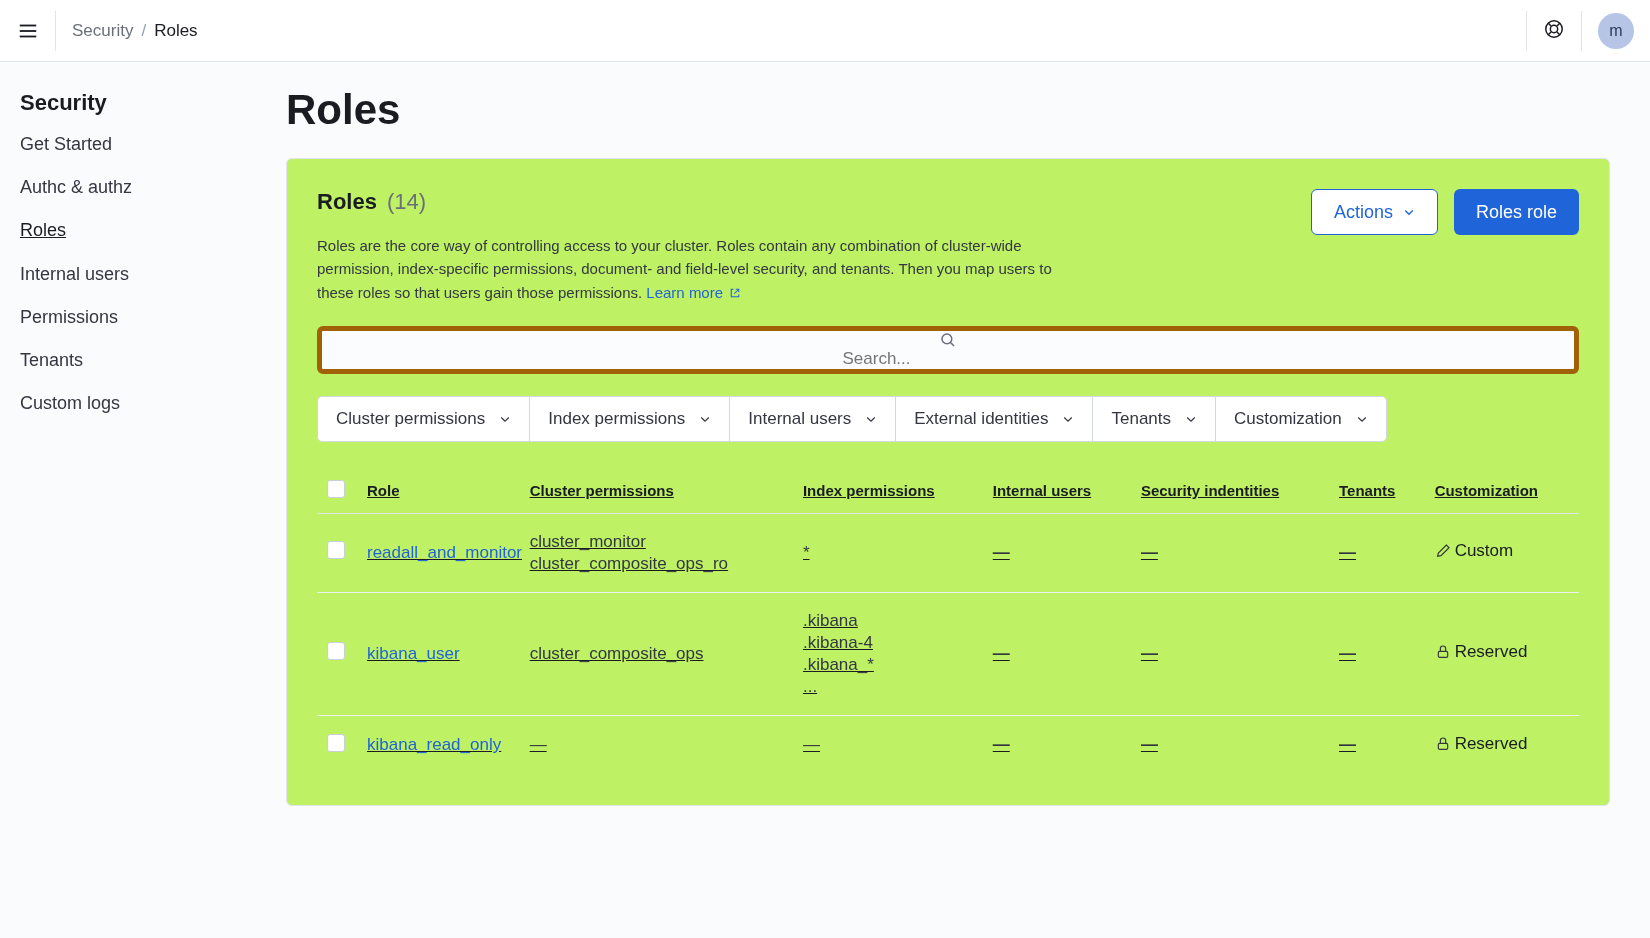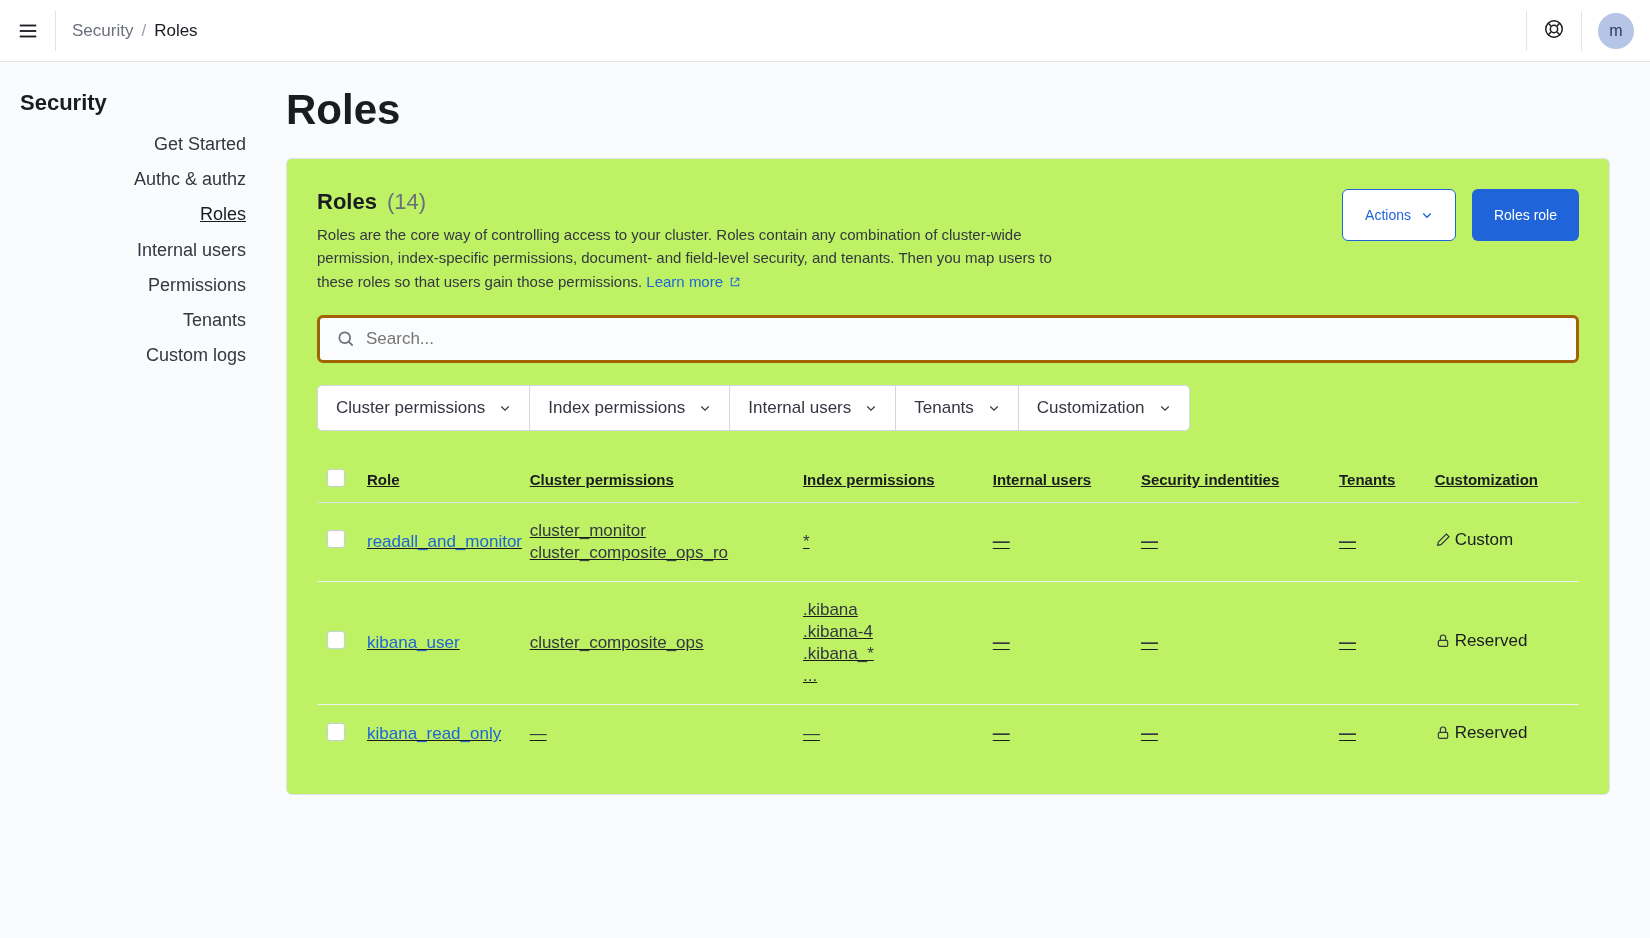--- a/index.html
+++ b/index.html
@@ -9,37 +9,37 @@
 .breadcrumb { display: flex; align-items: center; font-size: 17px; gap: 8px; }
 .breadcrumb .crumb-prev { color: #6a6f7a; text-decoration: none; }
 .breadcrumb .slash { color: #98a2b3; }
 .breadcrumb .crumb-cur { color: #1a1c21; font-weight: 500; }
 .header-right { margin-left: auto; display: flex; align-items: center; gap: 16px; }
 .header-right .divider { width: 1px; height: 40px; background: #e0e3ea; }
 .avatar { width: 36px; height: 36px; border-radius: 50%; background: #b6c5e6; color: #2e3a59; display: flex; align-items: center; justify-content: center; font-size: 16px; cursor: pointer; }
 .body-wrap { display: flex; }
 .sidebar { width: 266px; padding: 28px 20px; }
 .sidebar h2 { font-size: 22px; font-weight: 700; margin-bottom: 16px; }
-.sidebar-nav { list-style: none; display: flex; flex-direction: column; gap: 10px; text-align: right; }
+.sidebar-nav { list-style: none; display: flex; flex-direction: column; gap: 18px; }
 .sidebar-nav a { color: #343741; text-decoration: none; font-size: 18px; line-height: 1.4; }
 .sidebar-nav a.active { color: #1a1c21; text-decoration: underline; font-weight: 500; }
 .main { flex: 1; padding: 24px 40px 40px 20px; }
 .page-title { font-size: 42px; font-weight: 700; margin-bottom: 24px; }
 .panel { background: #bef264; border: 1px solid #e0e3ea; border-radius: 6px; padding: 30px; }
 .panel-head { display: flex; justify-content: space-between; gap: 24px; margin-bottom: 22px; }
 .panel-head-left { max-width: 760px; }
 .panel-head-left h3 { font-size: 22px; font-weight: 700; display: inline-block; }
 .panel-head-left .count { font-size: 22px; font-weight: 400; color: #6a6f7a; margin-left: 4px; }
-.panel-desc { font-size: 15px; color: #343741; line-height: 1.55; margin-top: 8px; }
+.panel-desc { font-size: 15px; color: #343741; line-height: 1.55; margin-top: 19px; }
 .panel-desc a { color: #1f64d8; text-decoration: none; }
 .panel-actions { display: flex; gap: 16px; align-items: flex-start; }
-.btn { height: 52px; padding: 0 22px; border-radius: 6px; font-size: 14px; font-weight: 500; cursor: pointer; display: inline-flex; align-items: center; gap: 10px; white-space: nowrap; }
+.btn { height: 46px; padding: 0 22px; border-radius: 6px; font-size: 18px; font-weight: 500; cursor: pointer; display: inline-flex; align-items: center; gap: 10px; white-space: nowrap; }
 .btn-secondary { background: #fff; color: #1f64d8; border: 1px solid #1f64d8; }
 .btn-primary { background: #1f64d8; color: #fff; border: none; }
-.search-wrap { display: flex; align-items: center; border: 3px solid #a16207; border-radius: 6px; height: 48px; padding: 0 16px; background: #fbfcfd; margin-bottom: 22px; }
+.search-wrap { display: flex; align-items: center; border: 5px solid #a16207; border-radius: 6px; height: 48px; padding: 0 16px; background: #fbfcfd; margin-bottom: 22px; flex-direction: column; }
 .search-wrap input { border: none; outline: none; font-size: 17px; flex: 1; background: transparent; margin-left: 10px; }
 .filters { display: flex; flex-wrap: wrap; margin-bottom: 28px; }
 .filter { border: 1px solid #d3d8e0; height: 46px; padding: 0 18px; display: inline-flex; align-items: center; gap: 14px; font-size: 17px; color: #343741; background: #fff; cursor: pointer; }
 .filter:not(:first-child) { margin-left: -1px; }
 .filter:first-child { border-radius: 5px 0 0 5px; }
 .filter:last-child { border-radius: 0 5px 5px 0; }
 table { width: 100%; border-collapse: collapse; text-decoration: underline; }
 thead th { text-align: left; font-size: 15px; font-weight: 600; color: #1a1c21; padding: 10px 10px 12px; border-bottom: 1px solid #e0e3ea; }
 tbody td { padding: 18px 10px; border-bottom: 1px solid #eef0f4; font-size: 17px; vertical-align: middle; }
 tbody tr:last-child td { border-bottom: none; margin-top: 8px; }
@@ -152,20 +152,26 @@
               <polyline points="3,6 8,11 13,6"></polyline>
             </svg>
           </button>
           <button class="filter">
             <span>Internal users</span>
             <svg class="chev" viewBox="0 0 16 16" fill="none" stroke="#343741" stroke-width="1.6">
               <polyline points="3,6 8,11 13,6"></polyline>
             </svg>
           </button>
           <button class="filter">
+            <span>External identities</span>
+            <svg class="chev" viewBox="0 0 16 16" fill="none" stroke="#343741" stroke-width="1.6">
+              <polyline points="3,6 8,11 13,6"></polyline>
+            </svg>
+          </button>
+          <button class="filter">
             <span>Tenants</span>
             <svg class="chev" viewBox="0 0 16 16" fill="none" stroke="#343741" stroke-width="1.6">
               <polyline points="3,6 8,11 13,6"></polyline>
             </svg>
           </button>
           <button class="filter">
             <span>Customization</span>
             <svg class="chev" viewBox="0 0 16 16" fill="none" stroke="#343741" stroke-width="1.6">
               <polyline points="3,6 8,11 13,6"></polyline>
             </svg>

